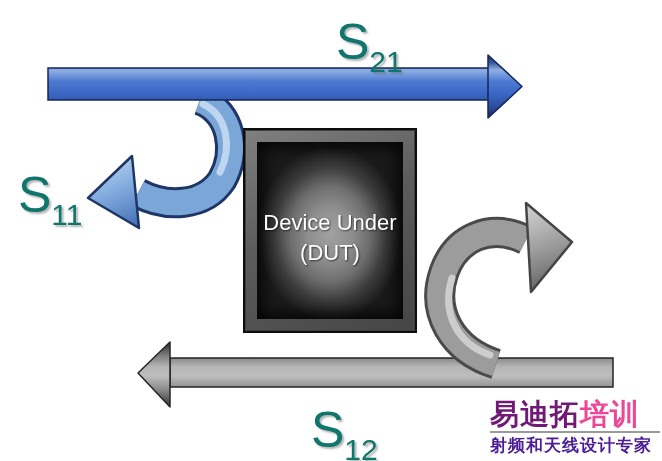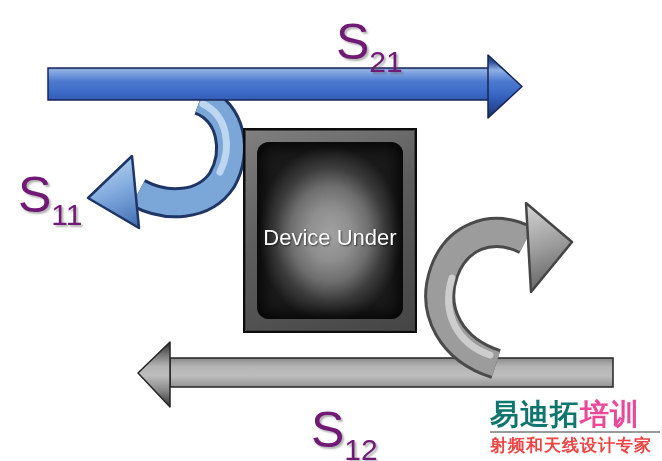--- a/index.html
+++ b/index.html
@@ -10,38 +10,38 @@
   
   .dut{position:absolute;left:243px;top:128px;width:174px;height:205px;
        background:#0d0d0d;padding:2px;box-sizing:border-box;}
   .dut-frame{width:100%;height:100%;box-sizing:border-box;padding:12px;
        background:linear-gradient(155deg,#808080,#5c5c5c 45%,#454545);
        box-shadow:inset 0 0 2px rgba(255,255,255,0.35), inset 0 0 0 1px #2c2c2c;}
   .dut-inner{width:100%;height:100%;box-sizing:border-box;
        background:radial-gradient(ellipse 54% 54% at 50% 52%,
                   #a2a2a2 0%, #8e8e8e 28%, #6e6e6e 50%, #3c3c3c 70%, #1a1a1a 92%);
        box-shadow:inset 0 0 16px 5px rgba(0,0,0,0.85);
-       display:flex;align-items:center;justify-content:center;border-radius:12px;}
+       display:flex;align-items:center;justify-content:center;}
   .dut-text{margin-top:14px;text-align:center;color:#ffffff;
        font-size:22px;line-height:30px;text-shadow:1px 1px 2px rgba(0,0,0,0.6);}
 
   
-  .slabel{position:absolute;color:#701a75;white-space:nowrap;
+  .slabel{position:absolute;color:#0f766e;white-space:nowrap;
           text-shadow:2px 2px 2px rgba(90,90,90,0.45);}
   .slabel .base{font-size:50px;}
   .slabel .sub{font-size:30px;vertical-align:-13px;}
 
   
   .wm{position:absolute;right:2px;bottom:4px;width:170px;}
   .wm-title{font-size:29px;font-weight:bold;line-height:1.05;letter-spacing:1px;white-space:nowrap;}
-  .wm-red{color:#0f766e;margin-top:8px;}
+  .wm-red{color:#701a75;margin-top:8px;}
   .wm-blue{color:#ec4899;}
   .wm-line{border-top:2px solid #9a9a9a;margin:2px 0 1px 0;}
   .wm-sub{font-family:"Liberation Serif",serif;font-weight:bold;font-size:17px;
-          color:#ef4444;letter-spacing:1px;white-space:nowrap;}
+          color:#4c1d95;letter-spacing:1px;white-space:nowrap;}
 </style>
 </head>
 <body>
 
 <div class="stage">
 
   <svg class="arrows" width="662" height="461" viewBox="0 0 662 461">
     <defs>
       <linearGradient id="gradBlue" gradientUnits="userSpaceOnUse" x1="0" y1="55" x2="0" y2="118">
         <stop offset="0" stop-color="#1c3166"></stop>
@@ -95,20 +95,21 @@
       <path d="M 490 355 C 458 344, 441 314, 452 278" fill="none" stroke="#d6d6d6" stroke-width="7" stroke-linecap="round" opacity="0.85"></path>
       <polygon points="572,242 526,203 531,292" fill="url(#gradGrayHead)" stroke="#454545" stroke-width="2.5" stroke-linejoin="round"></polygon>
     </g>
   </svg>
 
   <div class="dut">
     <div class="dut-frame">
       <div class="dut-inner">
         <div class="dut-text">
           <div>Device Under</div>
+          <div>(DUT)</div>
         </div>
       </div>
     </div>
   </div>
 
   <div class="slabel" style="left:336px;top:13px">
     <span class="base">S</span><span class="sub">21</span>
   </div>
   <div class="slabel" style="left:18px;top:166px">
     <span class="base">S</span><span class="sub">11</span>

